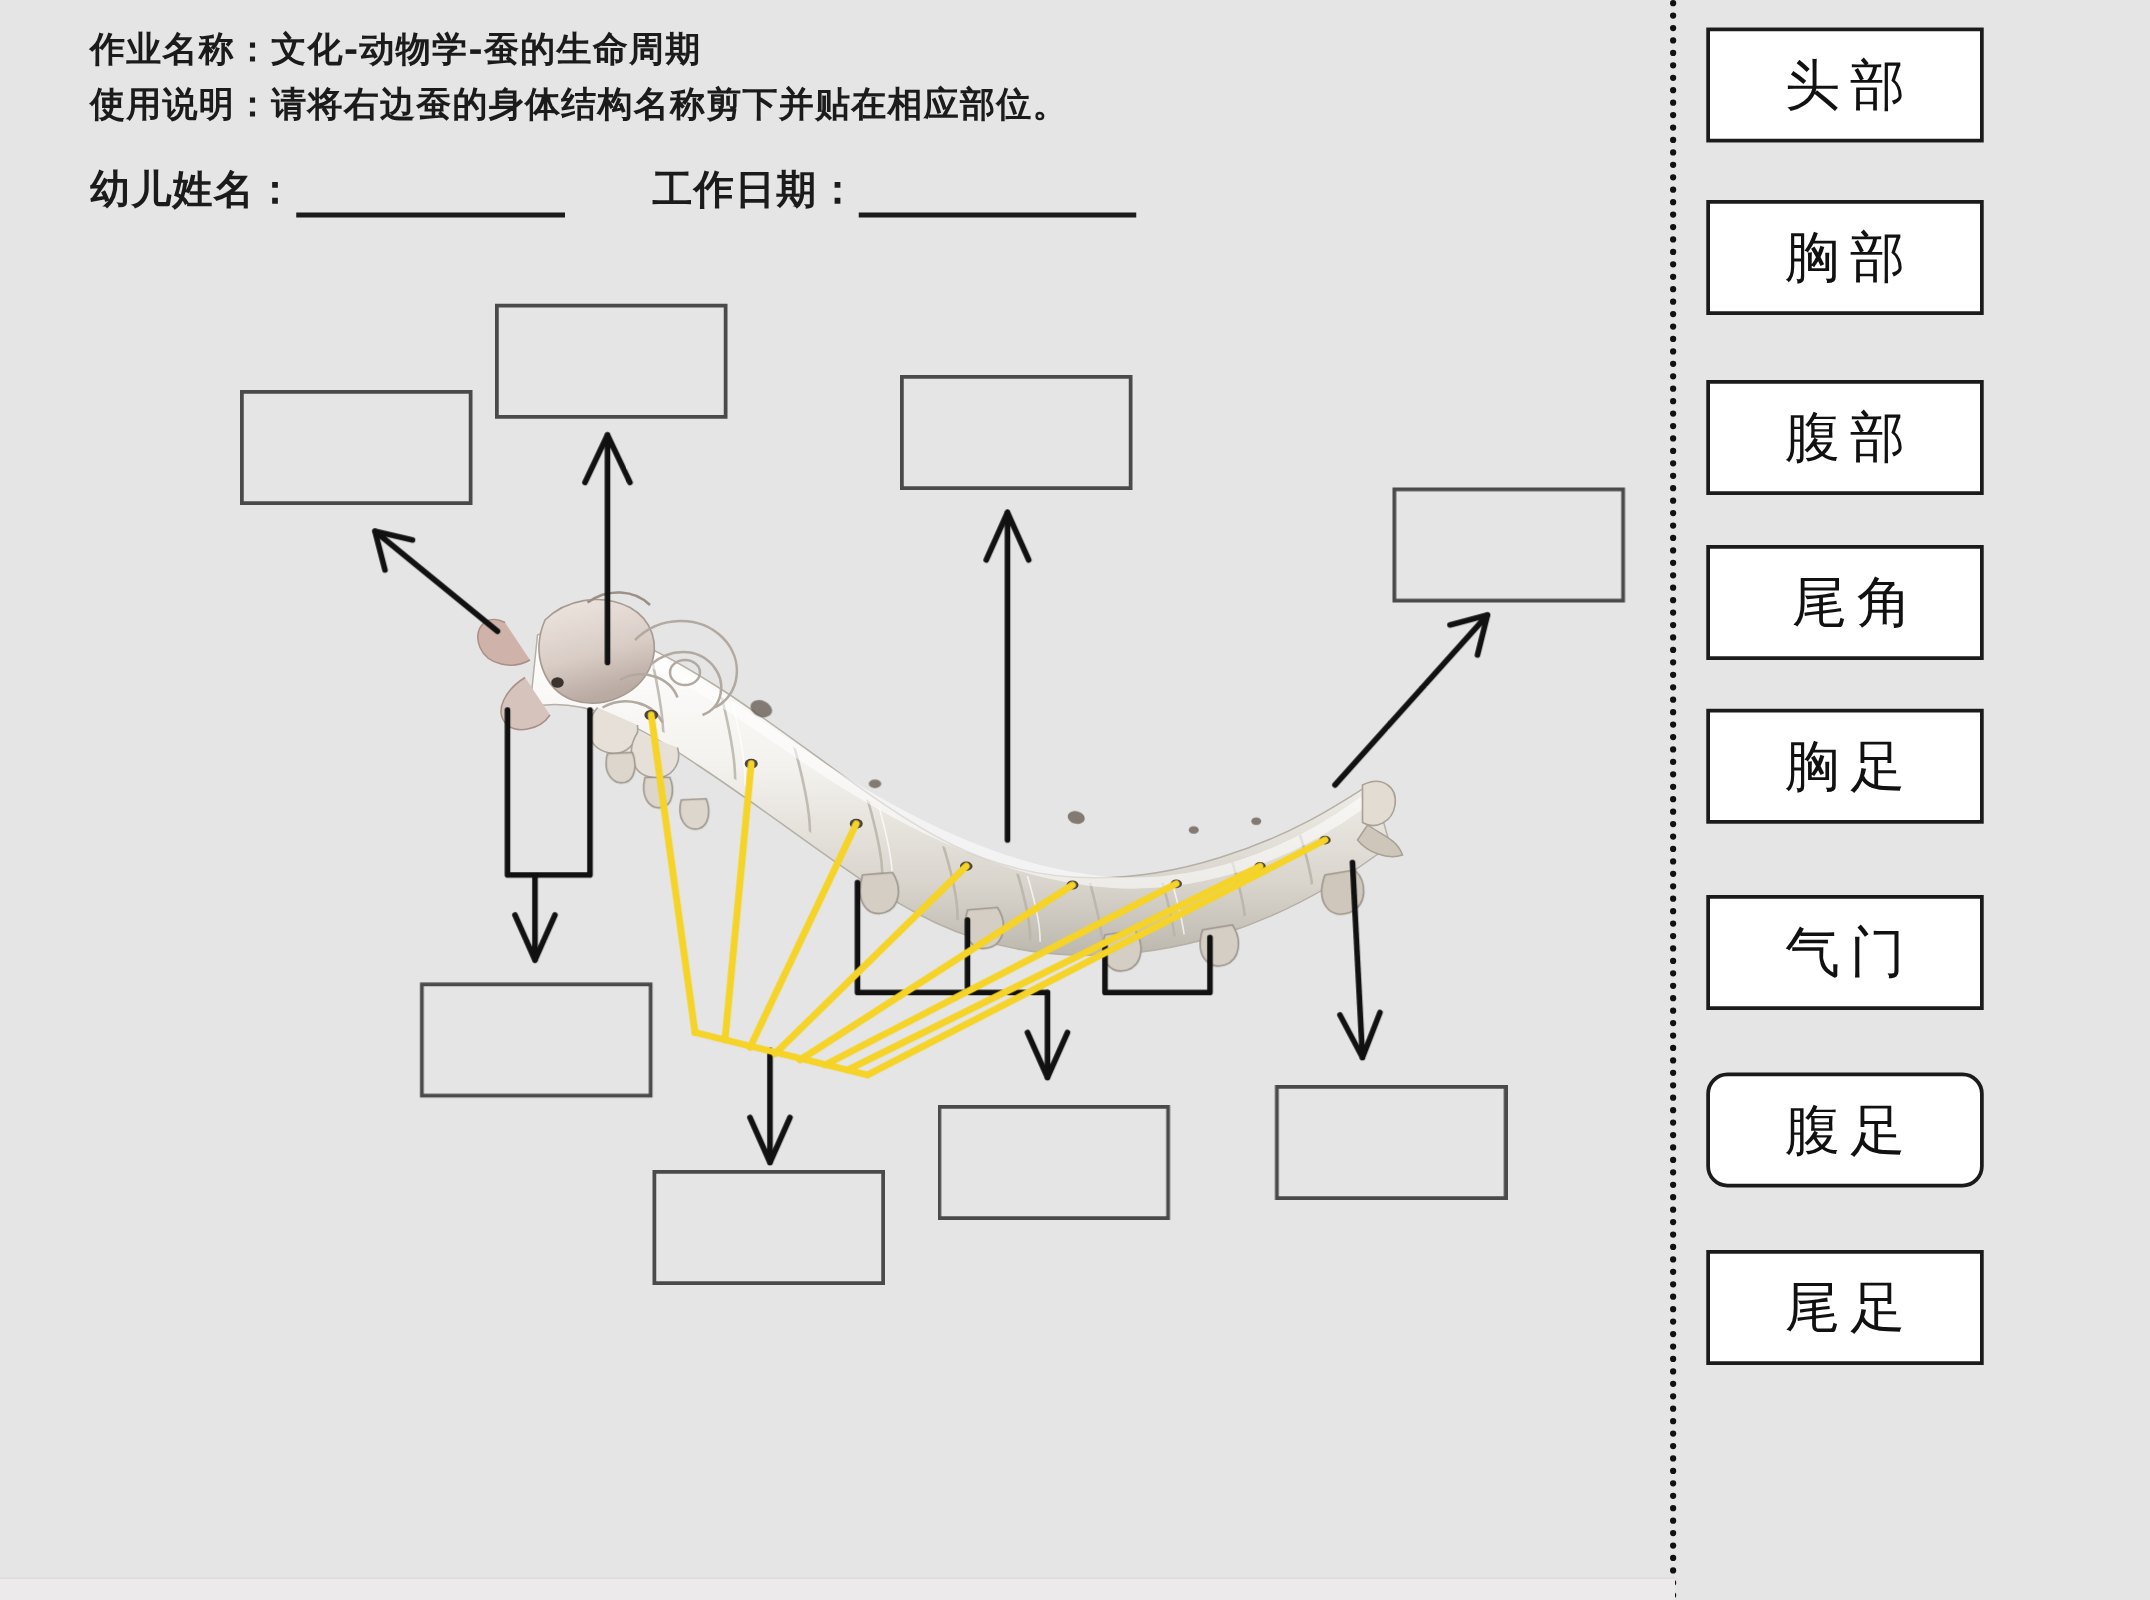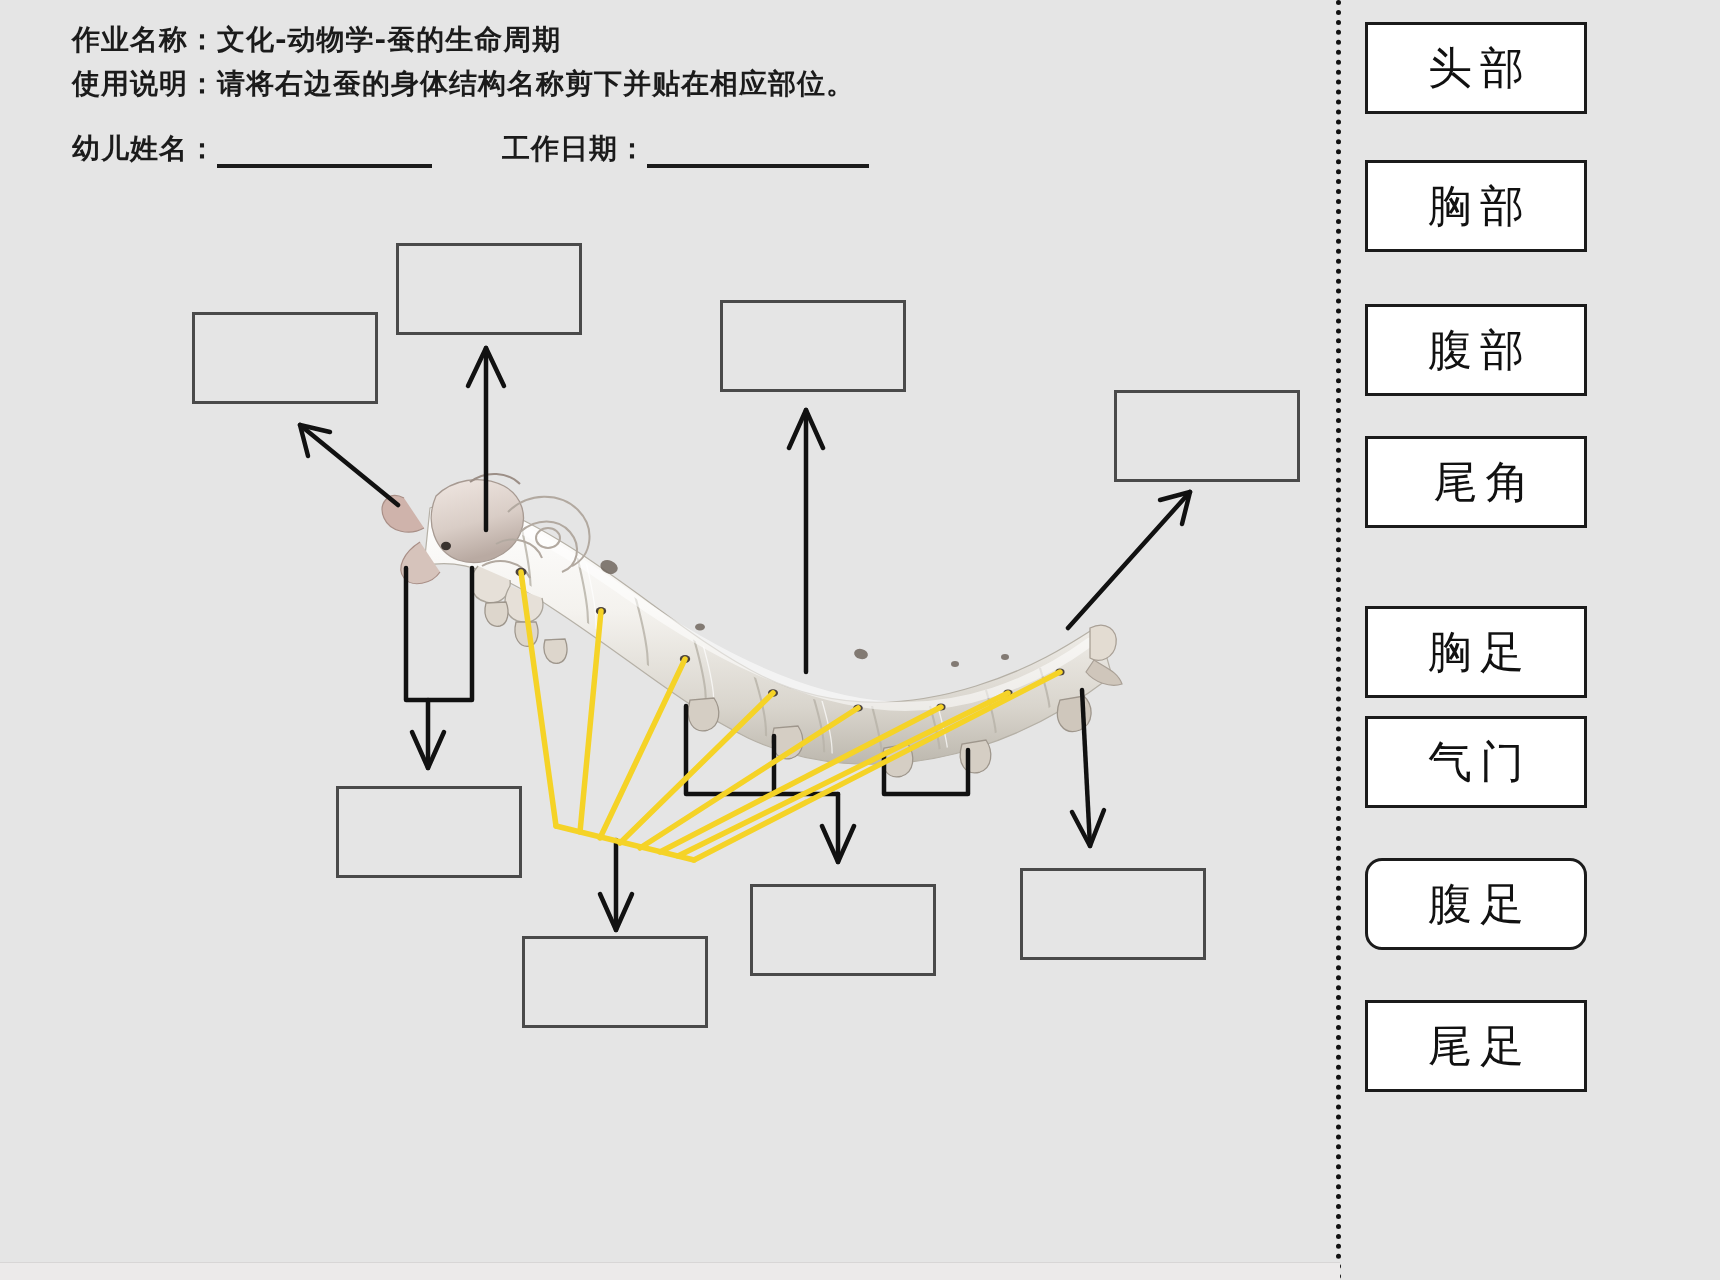--- a/index.html
+++ b/index.html
@@ -18,21 +18,21 @@
     font-size:28px;
     font-weight:bold;
     color:#1b1b1b;
     letter-spacing:1px;
     line-height:44px;
     white-space:nowrap;
     font-family:"DejaVu Serif","Liberation Serif",serif;
   }
   .hdr-row{margin-top:24px;display:flex;align-items:flex-end;white-space:nowrap;}
   .fld-label{
-    font-size:28px;font-weight:bold;color:#1b1b1b;letter-spacing:1px;
+    font-size:32px;font-weight:bold;color:#1b1b1b;letter-spacing:1px;
     font-family:"DejaVu Serif","Liberation Serif",serif;
   }
   .blank{
     display:inline-block;
     border-bottom:4px solid #1b1b1b;
     height:30px;
   }
   .blank.w1{width:215px;}
   .blank.w2{width:222px;}
   .gap{display:inline-block;width:70px;}
@@ -298,21 +298,21 @@
   </div>
   <div class="card" style="top:160px;height:92px;">
     <span class="card-text">胸部</span>
   </div>
   <div class="card" style="top:304px;height:92px;">
     <span class="card-text">腹部</span>
   </div>
   <div class="card" style="top:436px;height:92px;padding-left:11px;">
     <span class="card-text">尾角</span>
   </div>
-  <div class="card" style="top:606px;height:92px;">
+  <div class="card" style="top:567px;height:92px;">
     <span class="card-text">胸足</span>
   </div>
   <div class="card" style="top:716px;height:92px;">
     <span class="card-text">气门</span>
   </div>
   <div class="card" style="top:858px;height:92px;border-radius:17px;">
     <span class="card-text">腹足</span>
   </div>
   <div class="card" style="top:1000px;height:92px;">
     <span class="card-text">尾足</span>

